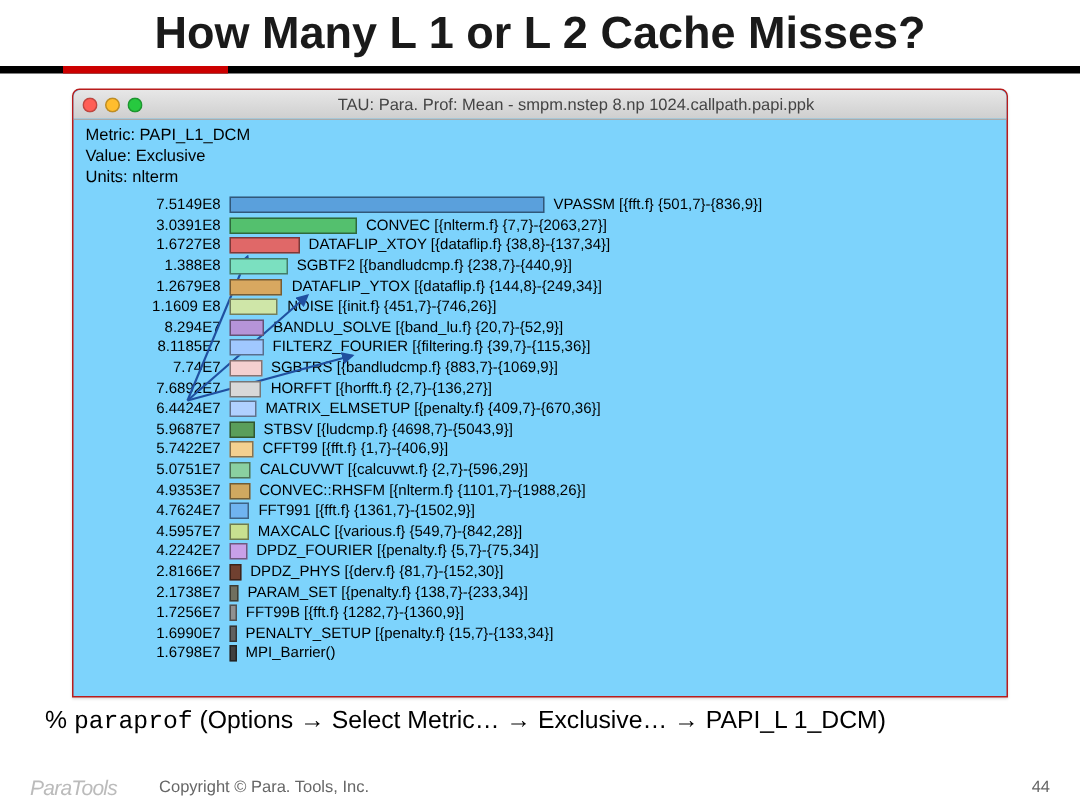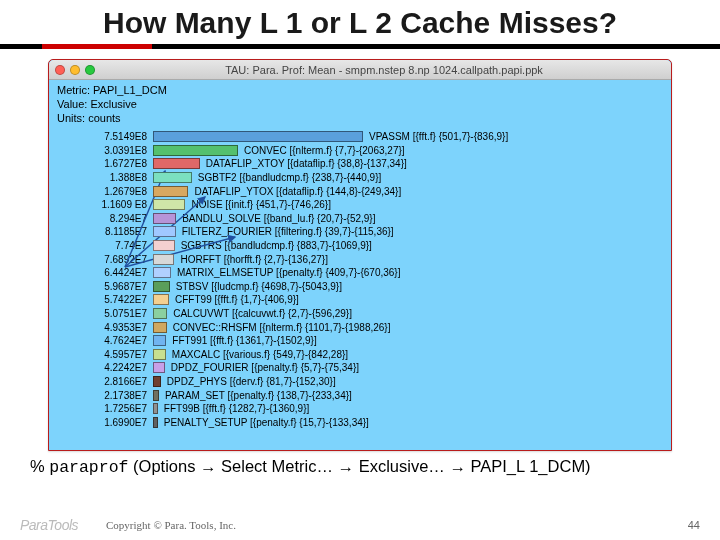--- a/index.html
+++ b/index.html
@@ -20,21 +20,21 @@
   .row { display: flex; align-items: flex-start; height: 13.6px; font-size: 10px; }
   .num-col { width: 86px; text-align: right; padding-right: 6px; white-space: nowrap; color: #000; }
   .bar-col { position: relative; flex: 0 0 auto; }
   .bar { height: 11px; border: 1px solid rgba(0,0,0,.45); }
   .label-col { padding-left: 6px; white-space: nowrap; color: #000; }
   .arrows { position: absolute; left: 58px; top: 28px; width: 160px; height: 120px; pointer-events: none; }
   .command-line { margin: 6px 30px 0 30px; font-size: 16.5px; color: #000; white-space: nowrap; }
   .command-line .mono { font-family: "Courier New", monospace; font-weight: 400; }
   .footer { position: absolute; left: 0; bottom: 0; width: 100%; height: 30px; display: flex; align-items: center; padding: 0 20px; font-size: 11px; color: #666; }
   .logo { font-style: italic; color: #bbb; font-size: 14px; letter-spacing: -0.5px; }
-  .copy { margin-left: 28px; font-family: Liberation Serif, serif; }
+  .copy { margin-left: 28px; }
   .pageno { margin-left: auto; }
 </style>
 </head>
 <body>
 
 <div class="slide">
 
   <div class="title">How Many L 1 or L 2 Cache Misses?</div>
   <div class="red-rule"></div>
 
@@ -47,21 +47,21 @@
       </div>
       <div class="win-title">TAU: Para. Prof: Mean - smpm.nstep 8.np 1024.callpath.papi.ppk</div>
     </div>
     <div class="win-body">
       <div class="meta">
         <span>Metric:</span>
         <span>PAPI_L1_DCM</span><br>
         <span>Value:</span>
         <span>Exclusive</span><br>
         <span>Units:</span>
-        <span>counts</span>
+        <span>nlterm</span>
       </div>
 
       <div class="chart-area" id="chart-area">
         <svg class="arrows" viewBox="0 0 160 120">
           <defs>
             <marker id="ah" markerWidth="6" markerHeight="6" refX="5" refY="3" orient="auto">
               <path d="M0,0 L6,3 L0,6 Z" fill="#2050a0"></path>
             </marker>
           </defs>
           <line x1="10" y1="110" x2="50" y2="14" stroke="#2050a0" stroke-width="1.4" marker-end="url(#ah)"></line>
@@ -215,20 +215,27 @@
             </div>
             <div class="label-col">FFT99B [{fft.f} {1282,7}-{1360,9}]</div>
           </div>
           <div class="row">
             <div class="num-col">1.6990E7</div>
             <div class="bar-col">
               <div class="bar" style="width: 4.74777px; background: rgb(96, 96, 96);"></div>
             </div>
             <div class="label-col">PENALTY_SETUP [{penalty.f} {15,7}-{133,34}]</div>
           </div>
+          <div class="row">
+            <div class="num-col">1.6798E7</div>
+            <div class="bar-col">
+              <div class="bar" style="width: 4.69411px; background: rgb(64, 64, 64);"></div>
+            </div>
+            <div class="label-col">MPI_Barrier()</div>
+          </div>
         </div>
     </div>
   </div>
 
   <div class="command-line">
     <span>% </span><span class="mono">paraprof</span><span> (Options </span><span>→</span><span> Select Metric… </span><span>→</span><span> Exclusive… </span><span>→</span><span> PAPI_L 1_DCM)</span>
   </div>
 
   <div class="footer">
     <div class="logo">ParaTools</div>

